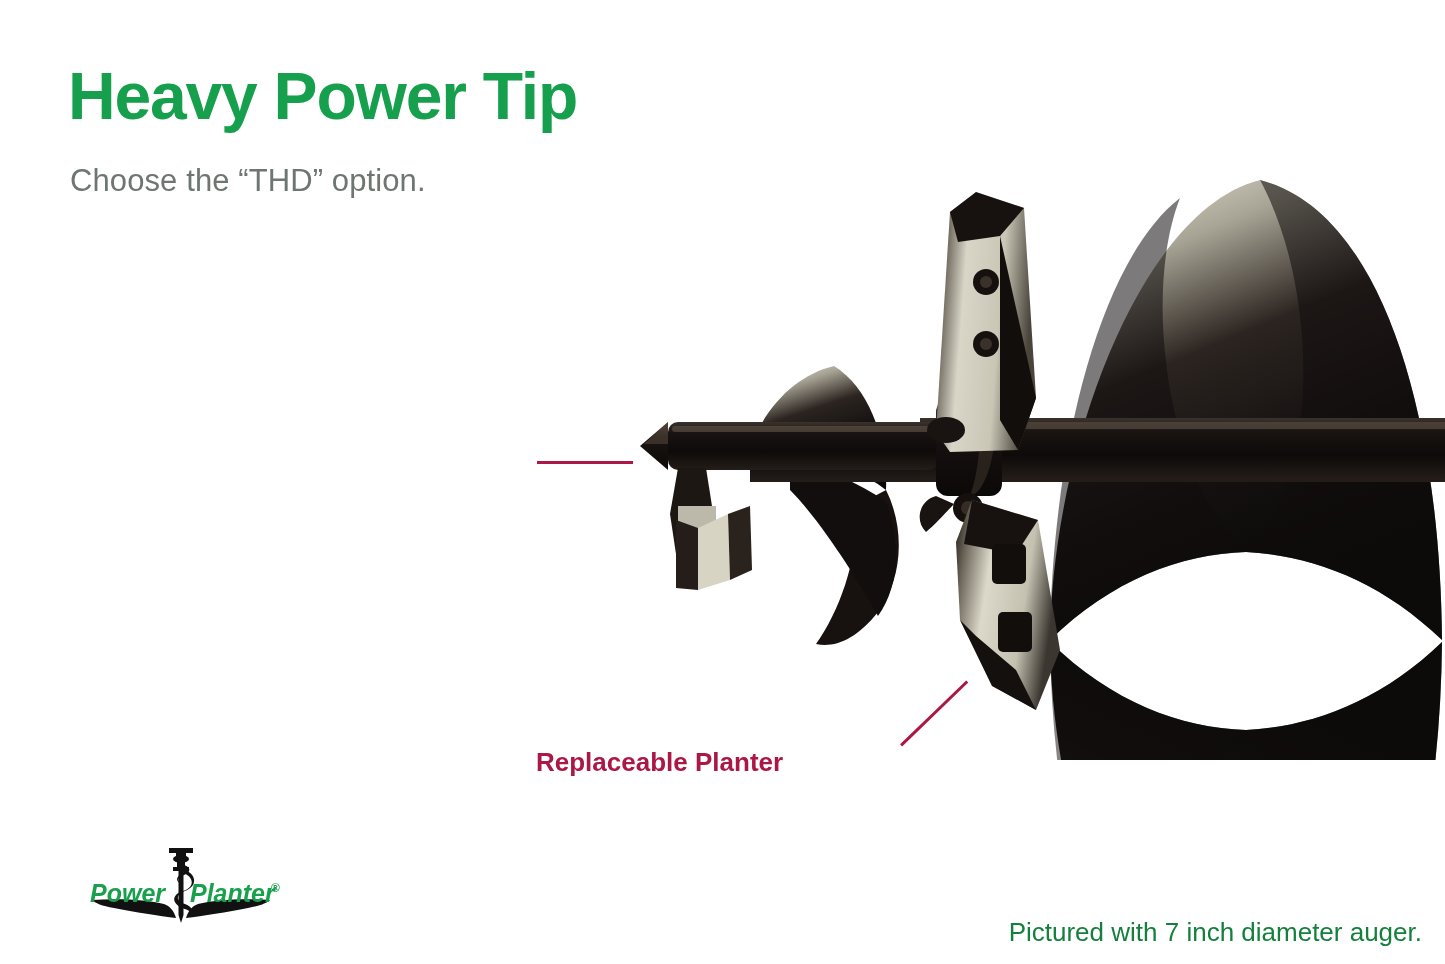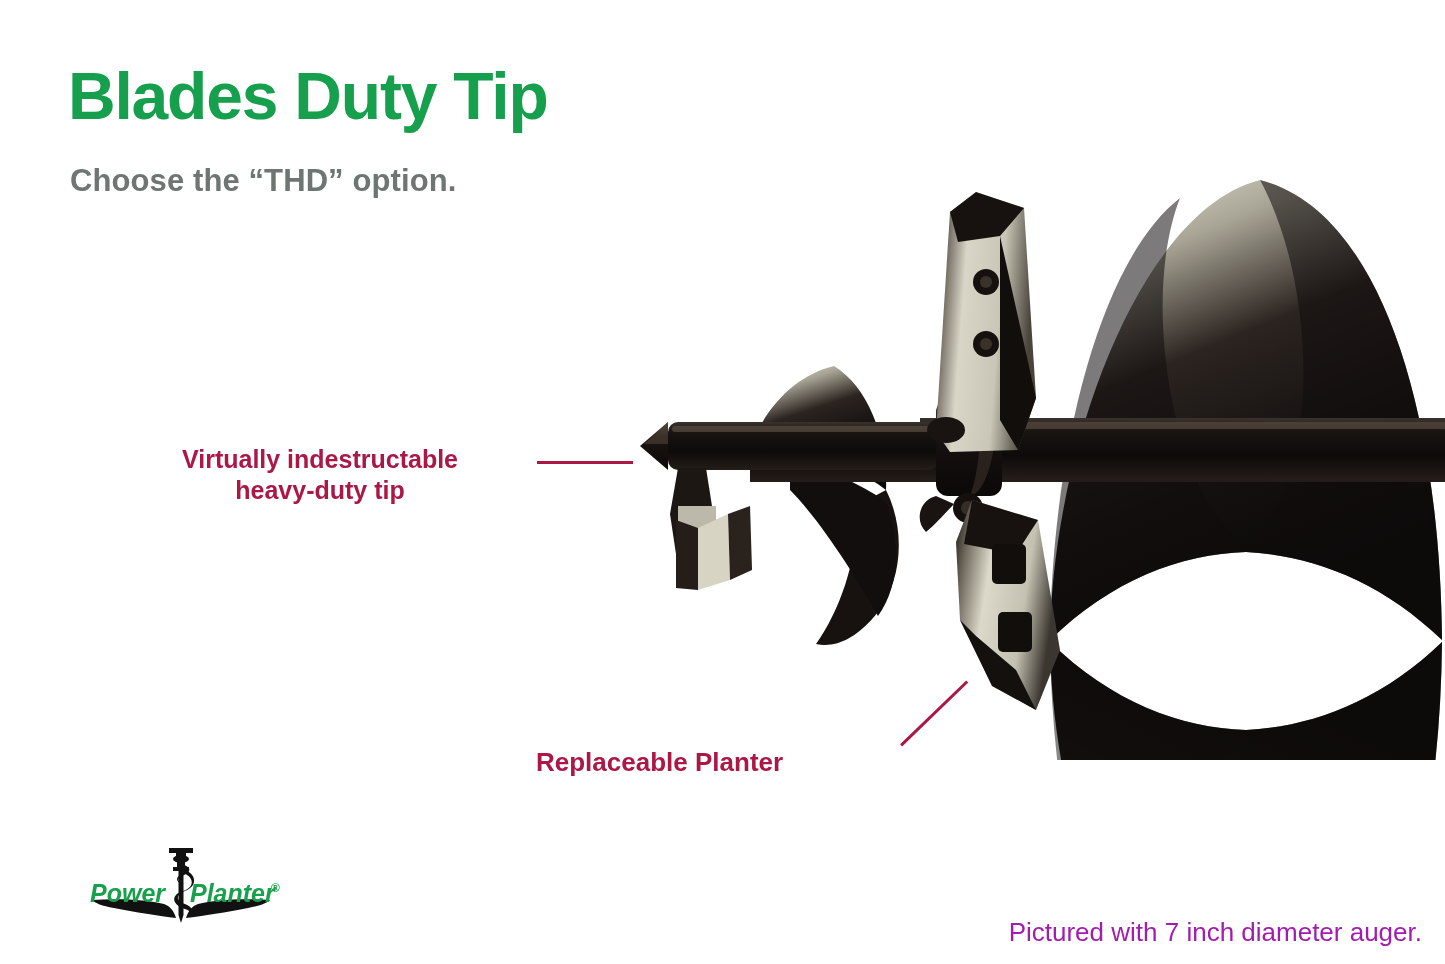--- a/index.html
+++ b/index.html
@@ -29,21 +29,21 @@
     letter-spacing: -1.2px;
     color: #16a04d;
     line-height: 1.05;
     white-space: nowrap;
   }
   #subtitle {
     position: absolute;
     left: 70px;
     top: 163px;
     font-size: 31px;
-    font-weight: bold;
+    font-weight: normal;
     color: #6e7672;
     letter-spacing: 0.1px;
     white-space: nowrap;
   }
 
   
   .callout {
     position: absolute;
     color: #ab1846;
     font-weight: bold;
@@ -80,21 +80,21 @@
     transform: rotate(-44deg);
     transform-origin: 50% 50%;
   }
 
   
   #caption {
     position: absolute;
     right: 23px;
     top: 917px;
     font-size: 26px;
-    color: #a21caf;
+    color: #15803d;
     white-space: nowrap;
   }
 
   
   #logo {
     position: absolute;
     left: 62px;
     top: 846px;
     width: 200px;
     height: 78px;
@@ -110,21 +110,21 @@
     width: 830px;
     height: 610px;
   }
   #product svg { display: block; }
 </style>
 </head>
 <body>
 
 <div id="stage">
 
-  <div id="title">Blades Duty Tip</div>
+  <div id="title">Heavy Power Tip</div>
   <div id="subtitle">Choose the “THD” option.</div>
 
   <div id="product">
     <svg width="830" height="610" viewBox="0 0 830 610" xmlns="http://www.w3.org/2000/svg">
       <defs>
         <linearGradient id="flightA" x1="0" y1="0" x2="0.35" y2="1">
           <stop offset="0%" stop-color="#ecebe0"></stop>
           <stop offset="22%" stop-color="#a9a596"></stop>
           <stop offset="45%" stop-color="#2b2420"></stop>
           <stop offset="72%" stop-color="#141010"></stop>
@@ -239,24 +239,20 @@
         <path d="M352 350 L 418 370 L 440 500 L 416 560 L 372 536 L 340 470 L 336 392 Z" fill="url(#plateGrad2)"></path>
         <path d="M352 350 L 418 370 L 396 404 L 344 394 Z" fill="#171210"></path>
         <path d="M340 470 L 372 536 L 416 560 L 396 520 L 356 486 Z" fill="#14100e"></path>
         <rect x="372" y="394" width="34" height="40" rx="5" fill="#120e0c"></rect>
         <rect x="378" y="462" width="34" height="40" rx="5" fill="#120e0c"></rect>
       </g>
 
     </svg>
   </div>
 
-  <div id="callout-tip" class="callout">
-    <div>Virtually indestructable</div>
-    <div>heavy-duty tip</div>
-  </div>
   <div id="leader-tip" class="leader"></div>
 
   <div id="callout-blades" class="callout">Replaceable Planter</div>
   <div id="leader-blades" class="leader"></div>
 
   <div id="caption">Pictured with 7 inch diameter auger.</div>
 
   <div id="logo">
     <svg width="200" height="78" viewBox="0 0 200 78" xmlns="http://www.w3.org/2000/svg">
 

